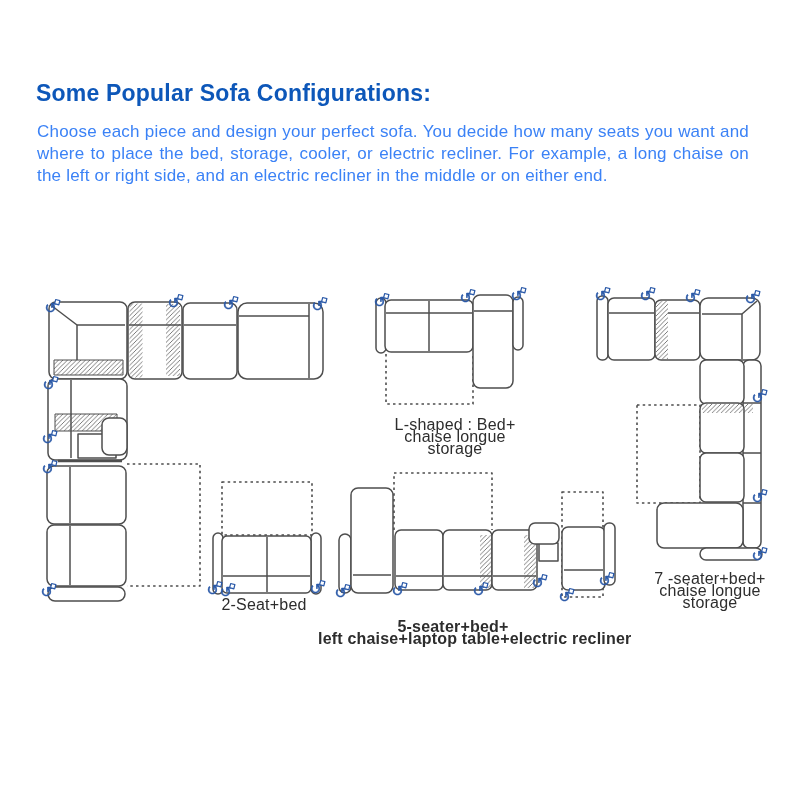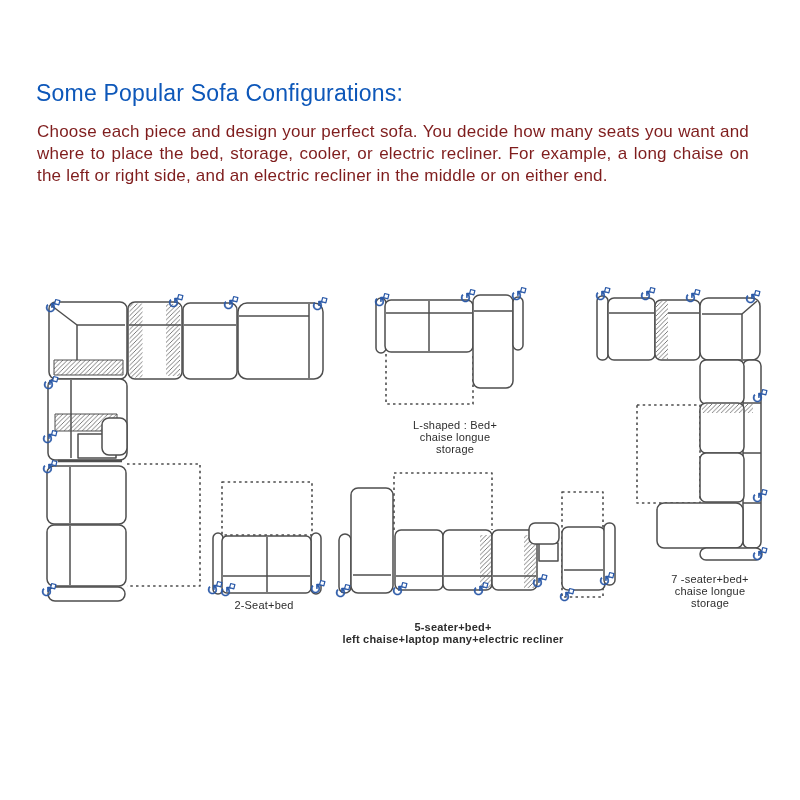--- a/index.html
+++ b/index.html
@@ -1,23 +1,23 @@
 <!DOCTYPE html>
 <html><head>
 <meta charset="utf-8">
 <style>
   html,body{margin:0;padding:0;background:#ffffff;}
   .page{position:relative;width:800px;height:800px;background:#ffffff;overflow:hidden;
         font-family:"Liberation Sans",sans-serif;}
   .title{position:absolute;left:36px;top:80px;width:720px;
-         font-size:23px;font-weight:normal;letter-spacing:.2px;color:#0d57b9;}
+         font-size:23px;font-weight:bold;letter-spacing:.2px;color:#0d57b9;}
   .intro{position:absolute;left:37px;top:121px;width:712px;
-         font-size:17px;line-height:22px;color:#7f1d1d;text-align:justify;letter-spacing:.2px;}
+         font-size:17px;line-height:22px;color:#3b82f6;text-align:justify;letter-spacing:.2px;}
   .diagram-svg{position:absolute;left:0;top:0;width:800px;height:800px;}
-  .cfg-label{position:absolute;text-align:center;font-size:11px;line-height:12px;
+  .cfg-label{position:absolute;text-align:center;font-size:16px;line-height:12px;
              color:#2d2d2d;letter-spacing:.2px;}
   .cfg-label div{white-space:nowrap;}
 </style>
 </head>
 <body>
 
 <div class="page">
 
   <div class="title">Some Popular Sofa Configurations:</div>
   <div class="intro">Choose each piece and design your perfect sofa. You decide how many seats you want and where to place the bed, storage, cooler, or electric recliner. For example, a long chaise on the left or right side, and an electric recliner in the middle or on either end.</div>
@@ -235,21 +235,21 @@
   </div>
 
   <div class="cfg-label" style="left:385px;top:419px;width:140px;">
     <div>L-shaped : Bed+</div>
     <div>chaise longue</div>
     <div>storage</div>
   </div>
 
   <div class="cfg-label" style="left:318px;top:621px;width:270px;font-weight:bold;">
     <div>5-seater+bed+</div>
-    <div>left chaise+laptop many+electric recliner</div>
+    <div>left chaise+laptop table+electric recliner</div>
   </div>
 
   <div class="cfg-label" style="left:640px;top:573px;width:140px;text-align:center;">
     <div>7 -seater+bed+</div>
     <div>chaise longue</div>
     <div>storage</div>
   </div>
 
 </div>
 

